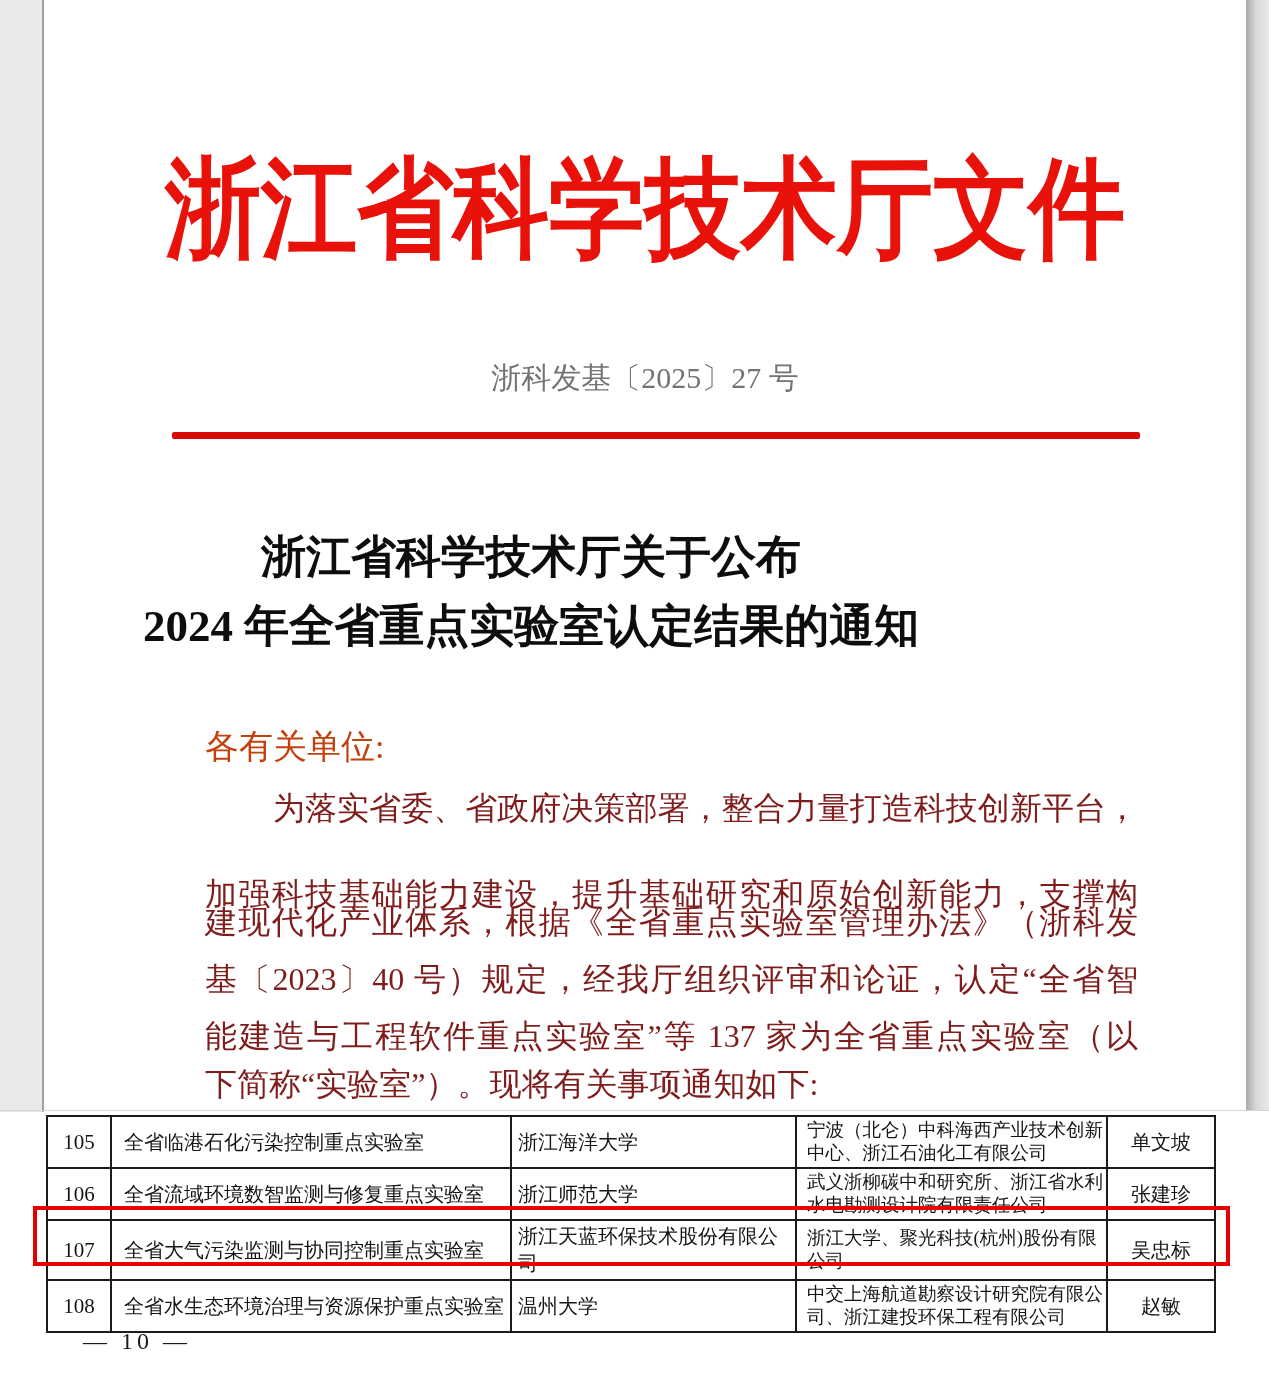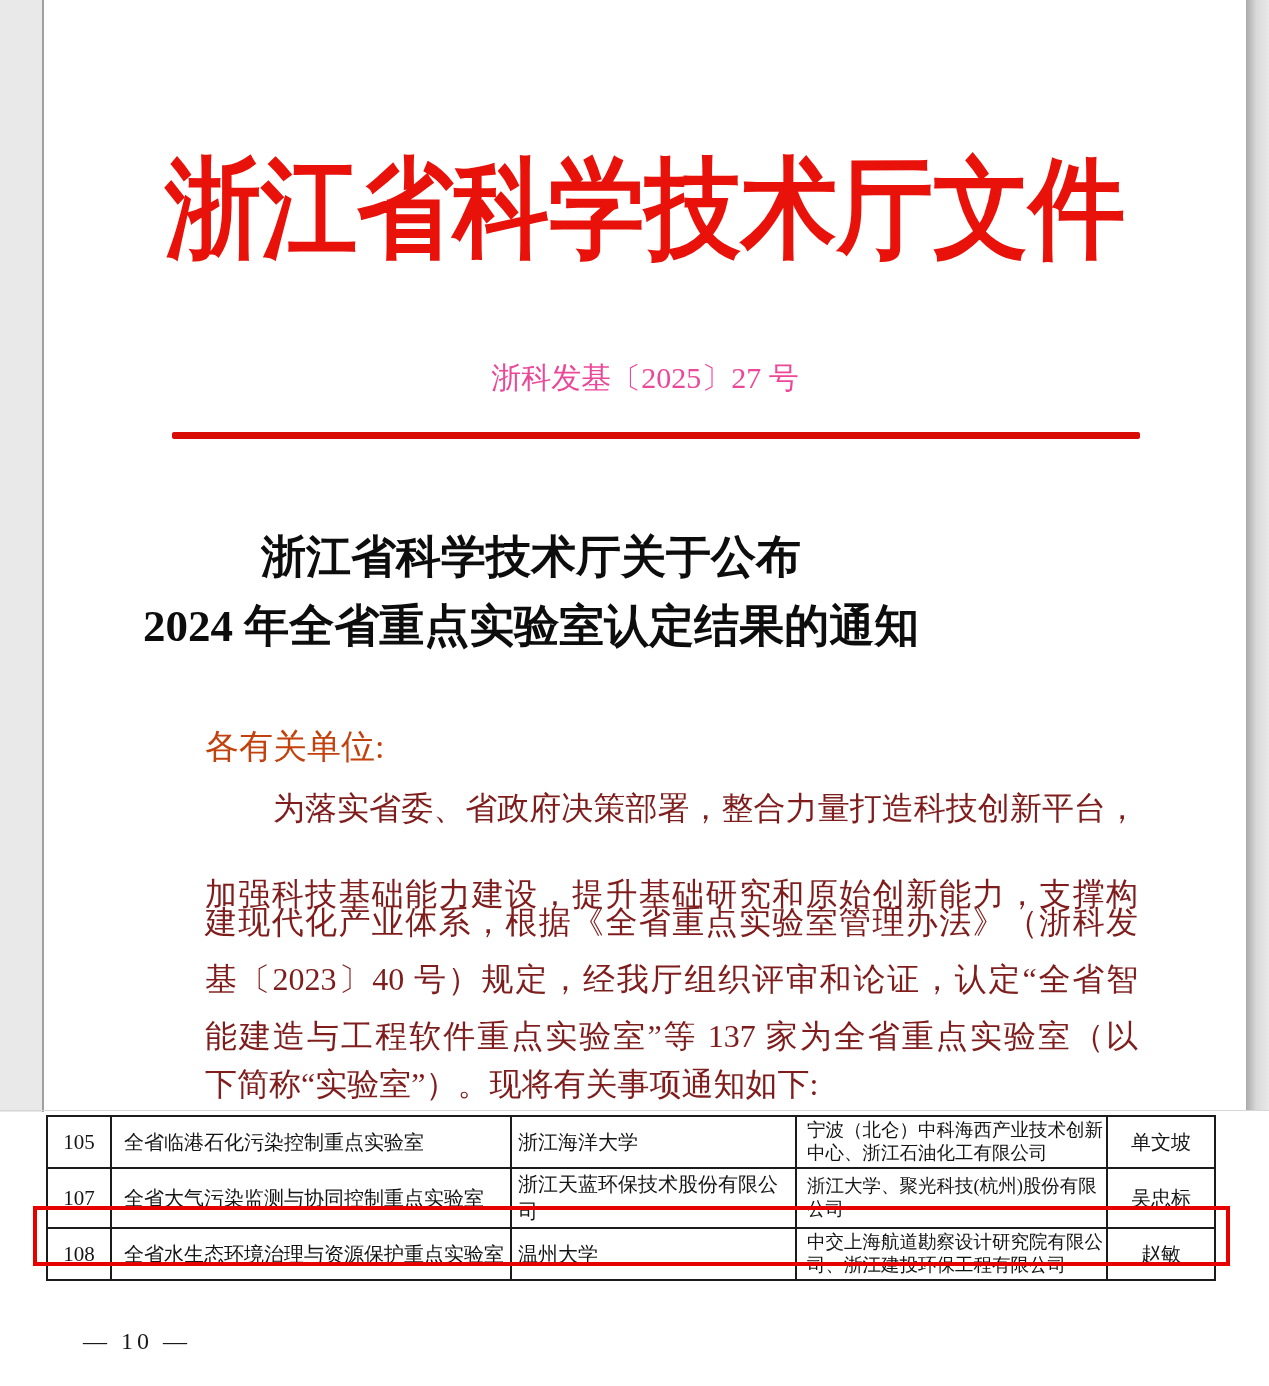--- a/index.html
+++ b/index.html
@@ -27,21 +27,21 @@
   }
   .banner-title {
     position: absolute; left: 45px; top: 150px; width: 1200px;
     text-align: center; font-size: 96px; font-weight: bold;
     color: #e8120a; line-height: 1.08; letter-spacing: 0;
     transform: scaleY(1.14); transform-origin: center top;
     white-space: nowrap;
   }
   .doc-number {
     position: absolute; left: 45px; top: 358px; width: 1200px;
-    text-align: center; font-size: 30px; color: #ec4899; white-space: nowrap;
+    text-align: center; font-size: 30px; color: #737373; white-space: nowrap;
   }
   .red-rule {
     position: absolute; left: 172px; top: 432px; width: 968px; height: 7px;
     background: #d90c05; border-radius: 2px;
   }
   .notice-title {
     position: absolute; left: 45px; width: 972px; text-align: center;
     font-size: 45px; font-weight: bold; color: #0d0d0d; white-space: nowrap;
   }
   .notice-title.l1 { top: 527px; }
@@ -124,20 +124,27 @@
         <col style="width:108px">
     </colgroup>
     <tbody>
       <tr class="r105">
         <td class="c-no">105</td>
         <td class="c-lab">全省临港石化污染控制重点实验室</td>
         <td class="c-host">浙江海洋大学</td>
         <td class="c-partners">宁波（北仑）中科海西产业技术创新中心、浙江石油化工有限公司</td>
         <td class="c-director">单文坡</td>
       </tr>
+      <tr class="r106">
+        <td class="c-no">106</td>
+        <td class="c-lab">全省流域环境数智监测与修复重点实验室</td>
+        <td class="c-host">浙江师范大学</td>
+        <td class="c-partners">武义浙柳碳中和研究所、浙江省水利水电勘测设计院有限责任公司</td>
+        <td class="c-director">张建珍</td>
+      </tr>
       <tr class="r107">
         <td class="c-no">107</td>
         <td class="c-lab">全省大气污染监测与协同控制重点实验室</td>
         <td class="c-host">浙江天蓝环保技术股份有限公司</td>
         <td class="c-partners">浙江大学、聚光科技(杭州)股份有限公司</td>
         <td class="c-director">吴忠标</td>
       </tr>
       <tr class="r108">
         <td class="c-no">108</td>
         <td class="c-lab">全省水生态环境治理与资源保护重点实验室</td>

